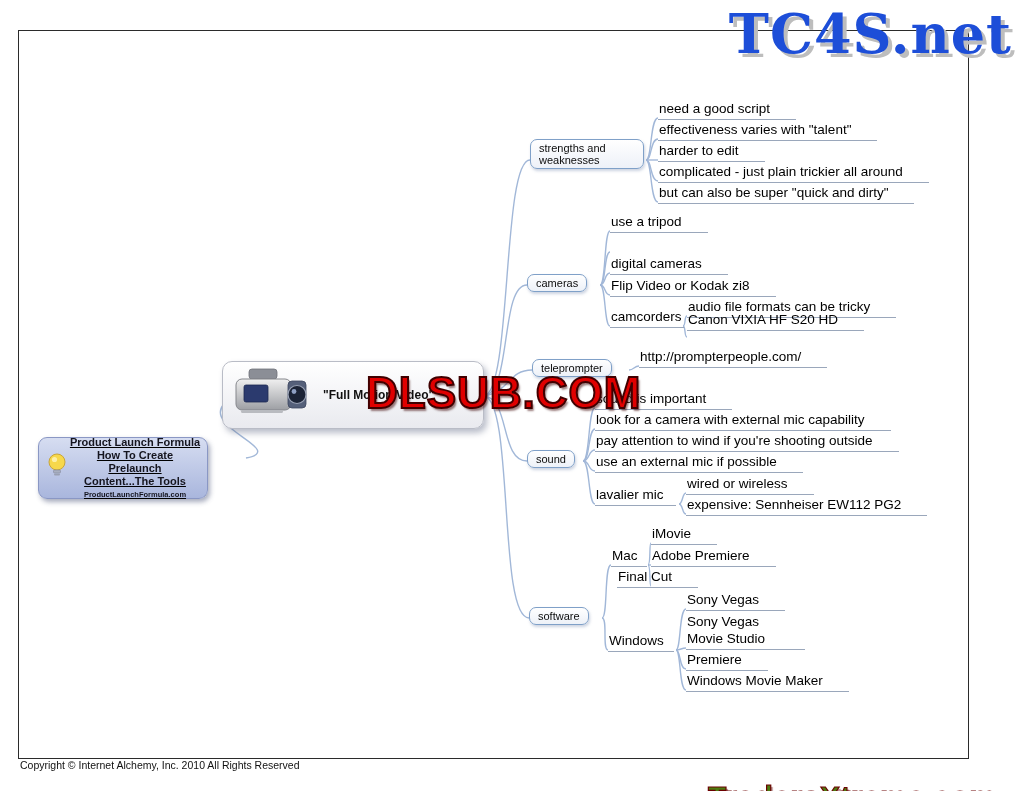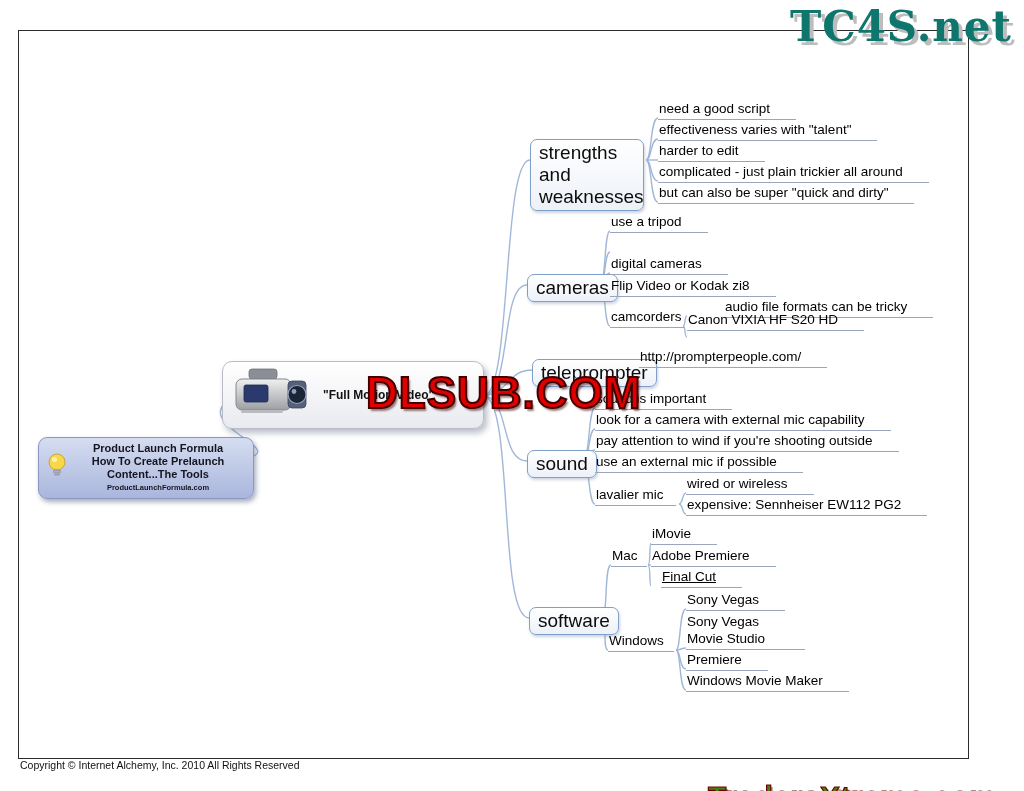--- a/index.html
+++ b/index.html
@@ -6,38 +6,38 @@
   .page{position:relative;width:1024px;height:791px;background:#ffffff;overflow:hidden;
         font-family:"Liberation Sans",sans-serif;}
   .frame{position:absolute;left:18px;top:30px;width:949px;height:727px;border:1px solid #2b2b2b;z-index:0;}
   svg.conn{position:absolute;left:0;top:0;z-index:1;pointer-events:none;}
 
   .leaf{position:absolute;font-size:13.5px;line-height:16px;color:#000000;white-space:nowrap;
         padding:0 26px 2px 1px;border-bottom:1px solid #9aa7bb;z-index:2;}
   .wrap{white-space:normal;width:92px;line-height:17px;}
 
   .topic{position:absolute;border:1px solid #7fa0c8;border-radius:7px;
-         background:linear-gradient(#ffffff,#edf1f8);padding:2px 8px;font-size:19px;color:#0c0c0c;
+         background:linear-gradient(#ffffff,#edf1f8);padding:2px 8px;font-size:11px;color:#0c0c0c;
          box-shadow:1px 2px 3px rgba(110,130,170,.35);z-index:2;}
 
-  .root-node{position:absolute;left:38px;top:437px;width:216px;height:62px;border-radius:9px;
+  .root-node{position:absolute;left:38px;top:437px;width:170px;height:62px;border-radius:9px;
              background:linear-gradient(#d6ddf1,#a9b6dd);border:1px solid #8a97c4;
              box-shadow:2px 3px 5px rgba(60,70,110,.45);display:flex;align-items:center;
-             padding:2px 6px;box-sizing:border-box;z-index:2;}
+             padding:2px 6px;box-sizing:border-box;z-index:2;text-decoration:underline;}
   .root-text{flex:1;text-align:center;font-weight:bold;color:#15151f;font-size:11px;line-height:13px;}
   .root-url{font-size:7.5px;display:block;}
 
   .central-node{position:absolute;left:222px;top:361px;width:262px;height:68px;border-radius:10px;
                 background:linear-gradient(#ffffff,#e9eaef);border:1px solid #b9bcc6;
                 box-shadow:3px 4px 6px rgba(80,90,120,.4);display:flex;align-items:center;gap:12px;
                 padding:4px 8px;box-sizing:border-box;z-index:2;}
   .central-label{font-size:12px;font-weight:bold;color:#101010;white-space:nowrap;}
 
   .wm-tc4s{position:absolute;top:2px;right:12px;font-family:"DejaVu Serif",serif;font-weight:bold;
-           font-size:42px;color:#0f766e;text-shadow:4px 4px 0 #bdbdbd;letter-spacing:1px;z-index:10;}
+           font-size:54px;color:#1d4ed8;text-shadow:4px 4px 0 #bdbdbd;letter-spacing:1px;z-index:10;}
   .wm-dlsub{position:absolute;left:366px;top:368px;font-size:44px;font-weight:bold;color:#e00000;
             -webkit-text-stroke:2px #400000;text-shadow:2px 3px 2px rgba(60,0,0,.5);
             letter-spacing:1px;z-index:10;}
   .wm-traders{position:absolute;left:708px;top:780px;font-size:30px;font-weight:bold;color:#4d7c0f;
               -webkit-text-stroke:1.2px #6b0000;text-shadow:2px 2px 1px rgba(90,0,0,.45);
               letter-spacing:0.5px;z-index:10;}
   .copyright{position:absolute;left:20px;top:759px;font-size:10.5px;color:#111;z-index:3;}
 </style>
 </head>
 <body>
@@ -144,37 +144,37 @@
   <div class="leaf" style="left:658px;top:101px;">need a good script</div>
   <div class="leaf" style="left:658px;top:122px;">effectiveness varies with "talent"</div>
   <div class="leaf" style="left:658px;top:143px;">harder to edit</div>
   <div class="leaf" style="left:658px;top:185px;">but can also be super "quick and dirty"</div>
   <div class="leaf" style="left:658px;top:164px;">complicated - just plain trickier all around</div>
 
   <div class="leaf" style="left:610px;top:214px;">use a tripod</div>
   <div class="leaf" style="left:610px;top:256px;">digital cameras</div>
   <div class="leaf" style="left:610px;top:278px;">Flip Video or Kodak zi8</div>
   <div class="leaf" style="left:610px;top:309px;padding-right:2px;">camcorders</div>
-  <div class="leaf" style="left:687px;top:299px;margin-left:37px;">audio file formats can be tricky</div>
+  <div class="leaf" style="left:687px;top:299px;">audio file formats can be tricky</div>
   <div class="leaf" style="left:687px;top:312px;">Canon VIXIA HF S20 HD</div>
 
   <div class="leaf" style="left:639px;top:349px;">http://prompterpeople.com/</div>
 
   <div class="leaf" style="left:595px;top:391px;">sound is important</div>
   <div class="leaf" style="left:595px;top:433px;">pay attention to wind if you're shooting outside</div>
   <div class="leaf" style="left:595px;top:412px;">look for a camera with external mic capability</div>
   <div class="leaf" style="left:595px;top:454px;">use an external mic if possible</div>
   <div class="leaf" style="left:595px;top:487px;padding-right:12px;">lavalier mic</div>
   <div class="leaf" style="left:686px;top:476px;">wired or wireless</div>
   <div class="leaf" style="left:686px;top:497px;">expensive: Sennheiser EW112 PG2</div>
 
   <div class="leaf" style="left:611px;top:548px;padding-right:9px;">Mac</div>
   <div class="leaf" style="left:651px;top:526px;">iMovie</div>
   <div class="leaf" style="left:651px;top:548px;">Adobe Premiere</div>
-  <div class="leaf" style="left:661px;top:569px;text-decoration:underline;">Final Cut</div>
+  <div class="leaf" style="left:617px;top:569px;">Final Cut</div>
 
   <div class="leaf" style="left:608px;top:633px;padding-right:10px;">Windows</div>
   <div class="leaf" style="left:686px;top:592px;">Sony Vegas</div>
   <div class="leaf wrap" style="left:686px;top:613px;">Sony Vegas Movie Studio</div>
   <div class="leaf" style="left:686px;top:652px;">Premiere</div>
   <div class="leaf" style="left:686px;top:673px;">Windows Movie Maker</div>
 
   <div class="wm-tc4s">TC4S.net</div>
   <div class="wm-dlsub">DLSUB.COM</div>
   <div class="wm-traders">TradersXtreme.com</div>

